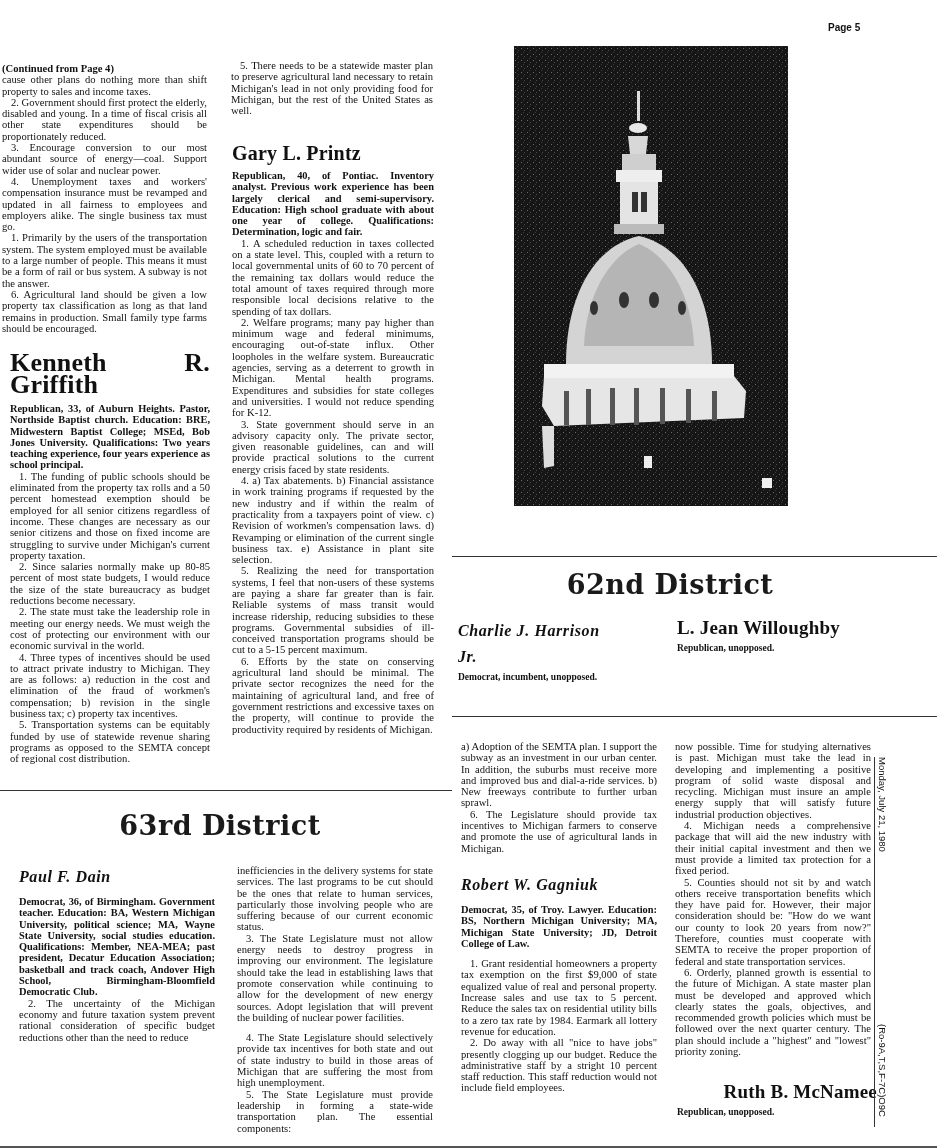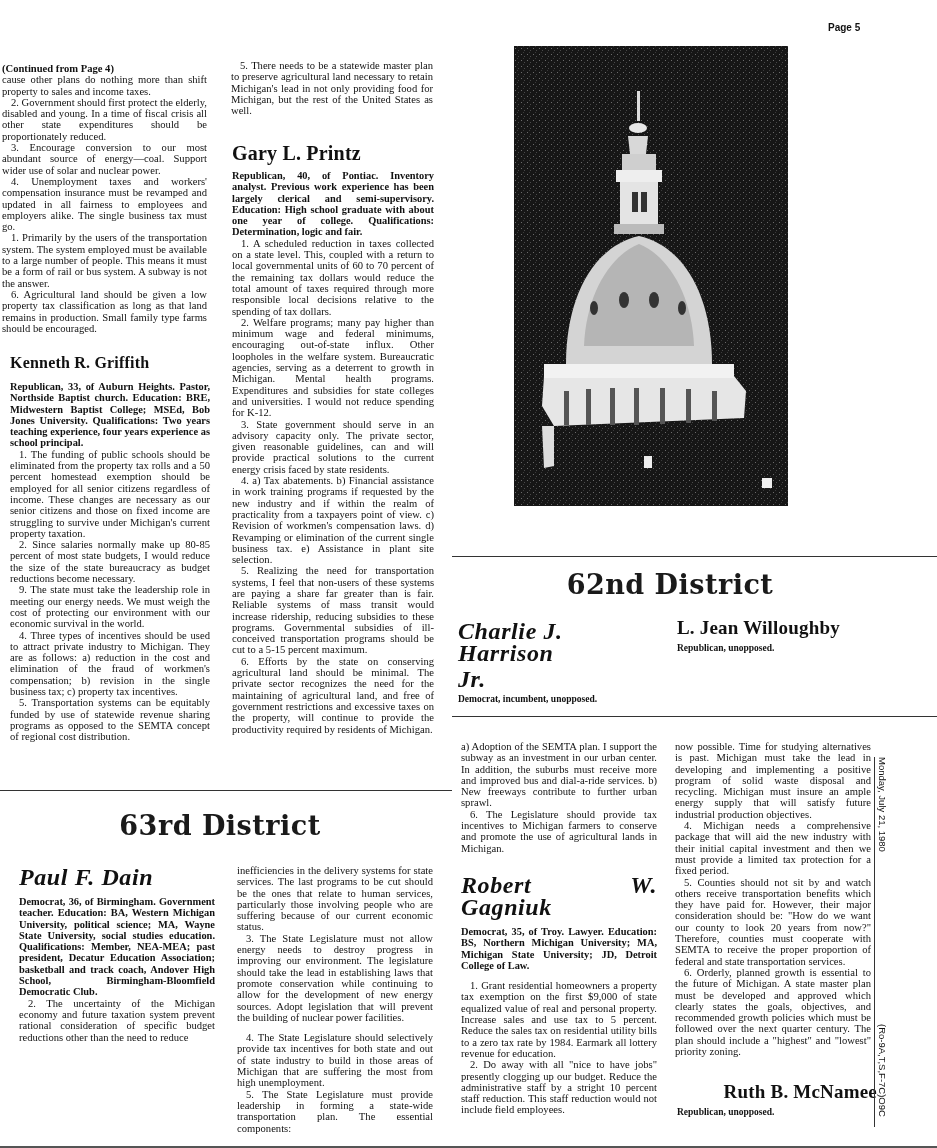--- a/index.html
+++ b/index.html
@@ -7,21 +7,21 @@
          font-family:"Liberation Serif", "DejaVu Serif", serif; }
   .abs { position:absolute; }
   .col { position:absolute; font-size:10.6px; line-height:11.3px; text-align:justify; }
   .col p { margin:0; text-indent:9px; }
   .col p.noind { text-indent:0; }
   .col p.gap { margin-top:9px; }
   .bold { font-weight:bold; }
   .bio { font-weight:bold; text-indent:0 !important; font-size:10.4px; }
   .name { font-family:"Liberation Serif", "DejaVu Serif", serif; font-weight:bold; font-size:19px;
           line-height:22px; margin:0; letter-spacing:0.2px; }
-  .name-italic { font-style:italic; font-size:24px; letter-spacing:0.6px; }
+  .name-italic { font-style:italic; font-size:16px; letter-spacing:0.6px; }
   .district { font-family:"DejaVu Serif", "Liberation Serif", serif; font-weight:bold; font-size:27px;
               letter-spacing:0.5px; text-align:center; color:#1a1a1a; }
   .rule { position:absolute; background:#333; }
   .page-num { font-family:"Liberation Sans", "DejaVu Sans", sans-serif; font-weight:bold; font-size:10px; }
   .vert { position:absolute; font-family:"Liberation Sans", "DejaVu Sans", sans-serif; font-size:9.5px;
           writing-mode:vertical-rl; white-space:nowrap; }
   .party { font-weight:bold; font-size:9.5px; margin:4px 0 0 0; }
   #photo { position:absolute; left:514px; top:46px; width:274px; height:460px; background:#141414; overflow:hidden; }
 </style>
 </head>
@@ -33,25 +33,25 @@
   <p class="noind bold">(Continued from Page 4)</p>
   <p class="noind">cause other plans do nothing more than shift property to sales and income taxes.</p>
   <p>2. Government should first protect the elderly, disabled and young. In a time of fiscal crisis all other state expenditures should be proportionately reduced.</p>
   <p>3. Encourage conversion to our most abundant source of energy—coal. Support wider use of solar and nuclear power.</p>
   <p>4. Unemployment taxes and workers' compensation insurance must be revamped and updated in all fairness to employees and employers alike. The single business tax must go.</p>
   <p>1. Primarily by the users of the transportation system. The system employed must be available to a large number of people. This means it must be a form of rail or bus system. A subway is not the answer.</p>
   <p>6. Agricultural land should be given a low property tax classification as long as that land remains in production. Small family type farms should be encouraged.</p>
 </div>
 
 <div class="col" style="left:10px; top:352px; width:200px;">
-  <h2 class="name" style="font-size:16px; margin-bottom:7px;">Kenneth R. Griffith</h2>
+  <h2 class="name" style="font-size:26px; margin-bottom:7px;">Kenneth R. Griffith</h2>
   <p class="bio">Republican, 33, of Auburn Heights. Pastor, Northside Baptist church. Education: BRE, Midwestern Baptist College; MSEd, Bob Jones University. Qualifications: Two years teaching experience, four years experience as school principal.</p>
   <p>1. The funding of public schools should be eliminated from the property tax rolls and a 50 percent homestead exemption should be employed for all senior citizens regardless of income. These changes are necessary as our senior citizens and those on fixed income are struggling to survive under Michigan's current property taxation.</p>
   <p>2. Since salaries normally make up 80-85 percent of most state budgets, I would reduce the size of the state bureaucracy as budget reductions become necessary.</p>
-  <p>9. The state must take the leadership role in meeting our energy needs. We must weigh the cost of protecting our environment with our economic survival in the world.</p>
+  <p>2. The state must take the leadership role in meeting our energy needs. We must weigh the cost of protecting our environment with our economic survival in the world.</p>
   <p>4. Three types of incentives should be used to attract private industry to Michigan. They are as follows: a) reduction in the cost and elimination of the fraud of workmen's compensation; b) revision in the single business tax; c) property tax incentives.</p>
   <p>5. Transportation systems can be equitably funded by use of statewide revenue sharing programs as opposed to the SEMTA concept of regional cost distribution.</p>
 </div>
 
 <div class="col" style="left:231px; top:60px; width:202px;">
   <p>5. There needs to be a statewide master plan to preserve agricultural land necessary to retain Michigan's lead in not only providing food for Michigan, but the rest of the United States as well.</p>
 </div>
 
 <div class="col" style="left:232px; top:142px; width:202px;">
   <h2 class="name" style="font-size:20px; margin-bottom:6px;">Gary L. Printz</h2>

